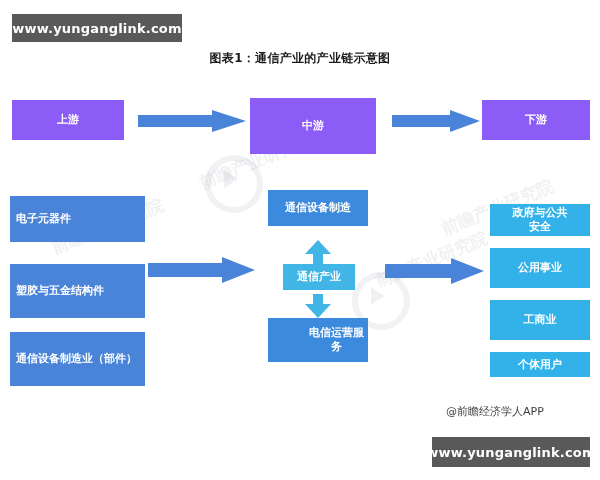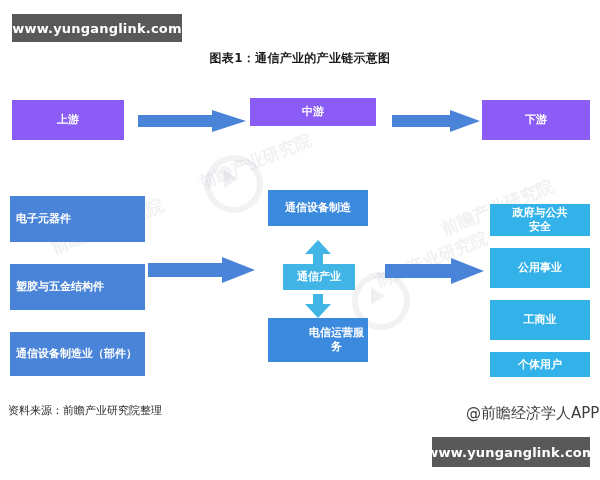--- a/index.html
+++ b/index.html
@@ -129,22 +129,22 @@
 
   
   #source-note {
     position: absolute;
     left: 8px; top: 403px;
     font-size: 11px;
     color: #2b2b2b;
   }
   #app-credit {
     position: absolute;
-    left: 466px; top: 404px;
-    font-size: 15px;
+    left: 446px; top: 404px;
+    font-size: 11px;
     color: #3d3d3d;
   }
 </style>
 </head>
 <body>
 
 <div id="canvas">
 
   <div class="ghost rot" style="left:48px; top:215px;">前瞻产业研究院</div>
   <div class="ghost rot" style="left:372px; top:248px;">前瞻产业研究院</div>
@@ -157,32 +157,32 @@
 
   <div id="chart-title">图表1：通信产业的产业链示意图</div>
 
   <div class="box center tier" style="left:12px; top:100px; width:112px; height:40px;">上游</div>
 
   <div class="arrow-h" style="left:138px; top:110px; width:108px; height:22px;">
     <div class="shaft" style="top:5px; width:78px; height:12px;"></div>
     <div class="head" style="left:74px; top:0; border-left-width:34px; border-top-width:11px; border-bottom-width:11px;"></div>
   </div>
 
-  <div class="box center tier" style="left:250px; top:98px; width:126px; height:28px;">中游</div>
+  <div class="box center tier" style="left:250px; top:98px; width:126px; height:56px;">中游</div>
 
   <div class="arrow-h" style="left:392px; top:110px; width:90px; height:22px;">
     <div class="shaft" style="top:5px; width:62px; height:12px;"></div>
     <div class="head" style="left:58px; top:0; border-left-width:30px; border-top-width:11px; border-bottom-width:11px;"></div>
   </div>
 
   <div class="box center tier" style="left:482px; top:100px; width:108px; height:40px;">下游</div>
 
   <div class="box left up" style="left:10px; top:196px; width:135px; height:46px;">电子元器件</div>
-  <div class="box left up" style="left:10px; top:264px; width:135px; height:46px;">塑胶与五金结构件</div>
-  <div class="box left up" style="left:10px; top:332px; width:135px; height:44px;">通信设备制造业（部件）</div>
+  <div class="box left up" style="left:10px; top:264px; width:135px; height:54px;">塑胶与五金结构件</div>
+  <div class="box left up" style="left:10px; top:332px; width:135px; height:54px;">通信设备制造业（部件）</div>
 
   <div class="arrow-h" style="left:148px; top:257px; width:112px; height:26px;">
     <div class="shaft" style="top:6px; width:78px; height:14px;"></div>
     <div class="head" style="left:74px; top:0; border-left-width:33px; border-top-width:13px; border-bottom-width:13px;"></div>
   </div>
 
   <div class="box center mid" style="left:268px; top:190px; width:100px; height:36px;">通信设备制造</div>
 
   <div class="arrow-v up-dir" style="left:305px; top:240px; width:26px; height:24px;">
     <div class="head-v"></div>
@@ -202,18 +202,17 @@
     <div class="shaft" style="top:6px; width:70px; height:14px;"></div>
     <div class="head" style="left:66px; top:0; border-left-width:33px; border-top-width:13px; border-bottom-width:13px;"></div>
   </div>
 
   <div class="box center down" style="left:490px; top:204px; width:100px; height:32px; white-space:pre-line;">政府与公共
 安全</div>
   <div class="box center down" style="left:490px; top:248px; width:100px; height:40px;">公用事业</div>
   <div class="box center down" style="left:490px; top:300px; width:100px; height:40px;">工商业</div>
   <div class="box center down" style="left:490px; top:352px; width:100px; height:25px;">个体用户</div>
 
-  <div id="source-note">资料来源：前瞻产业研究院整理</div>
   <div id="app-credit">@前瞻经济学人APP</div>
 
   <div class="wm-badge" id="wm-bottom">www.yunganglink.com</div>
 
 </div>
 
 </body></html>

